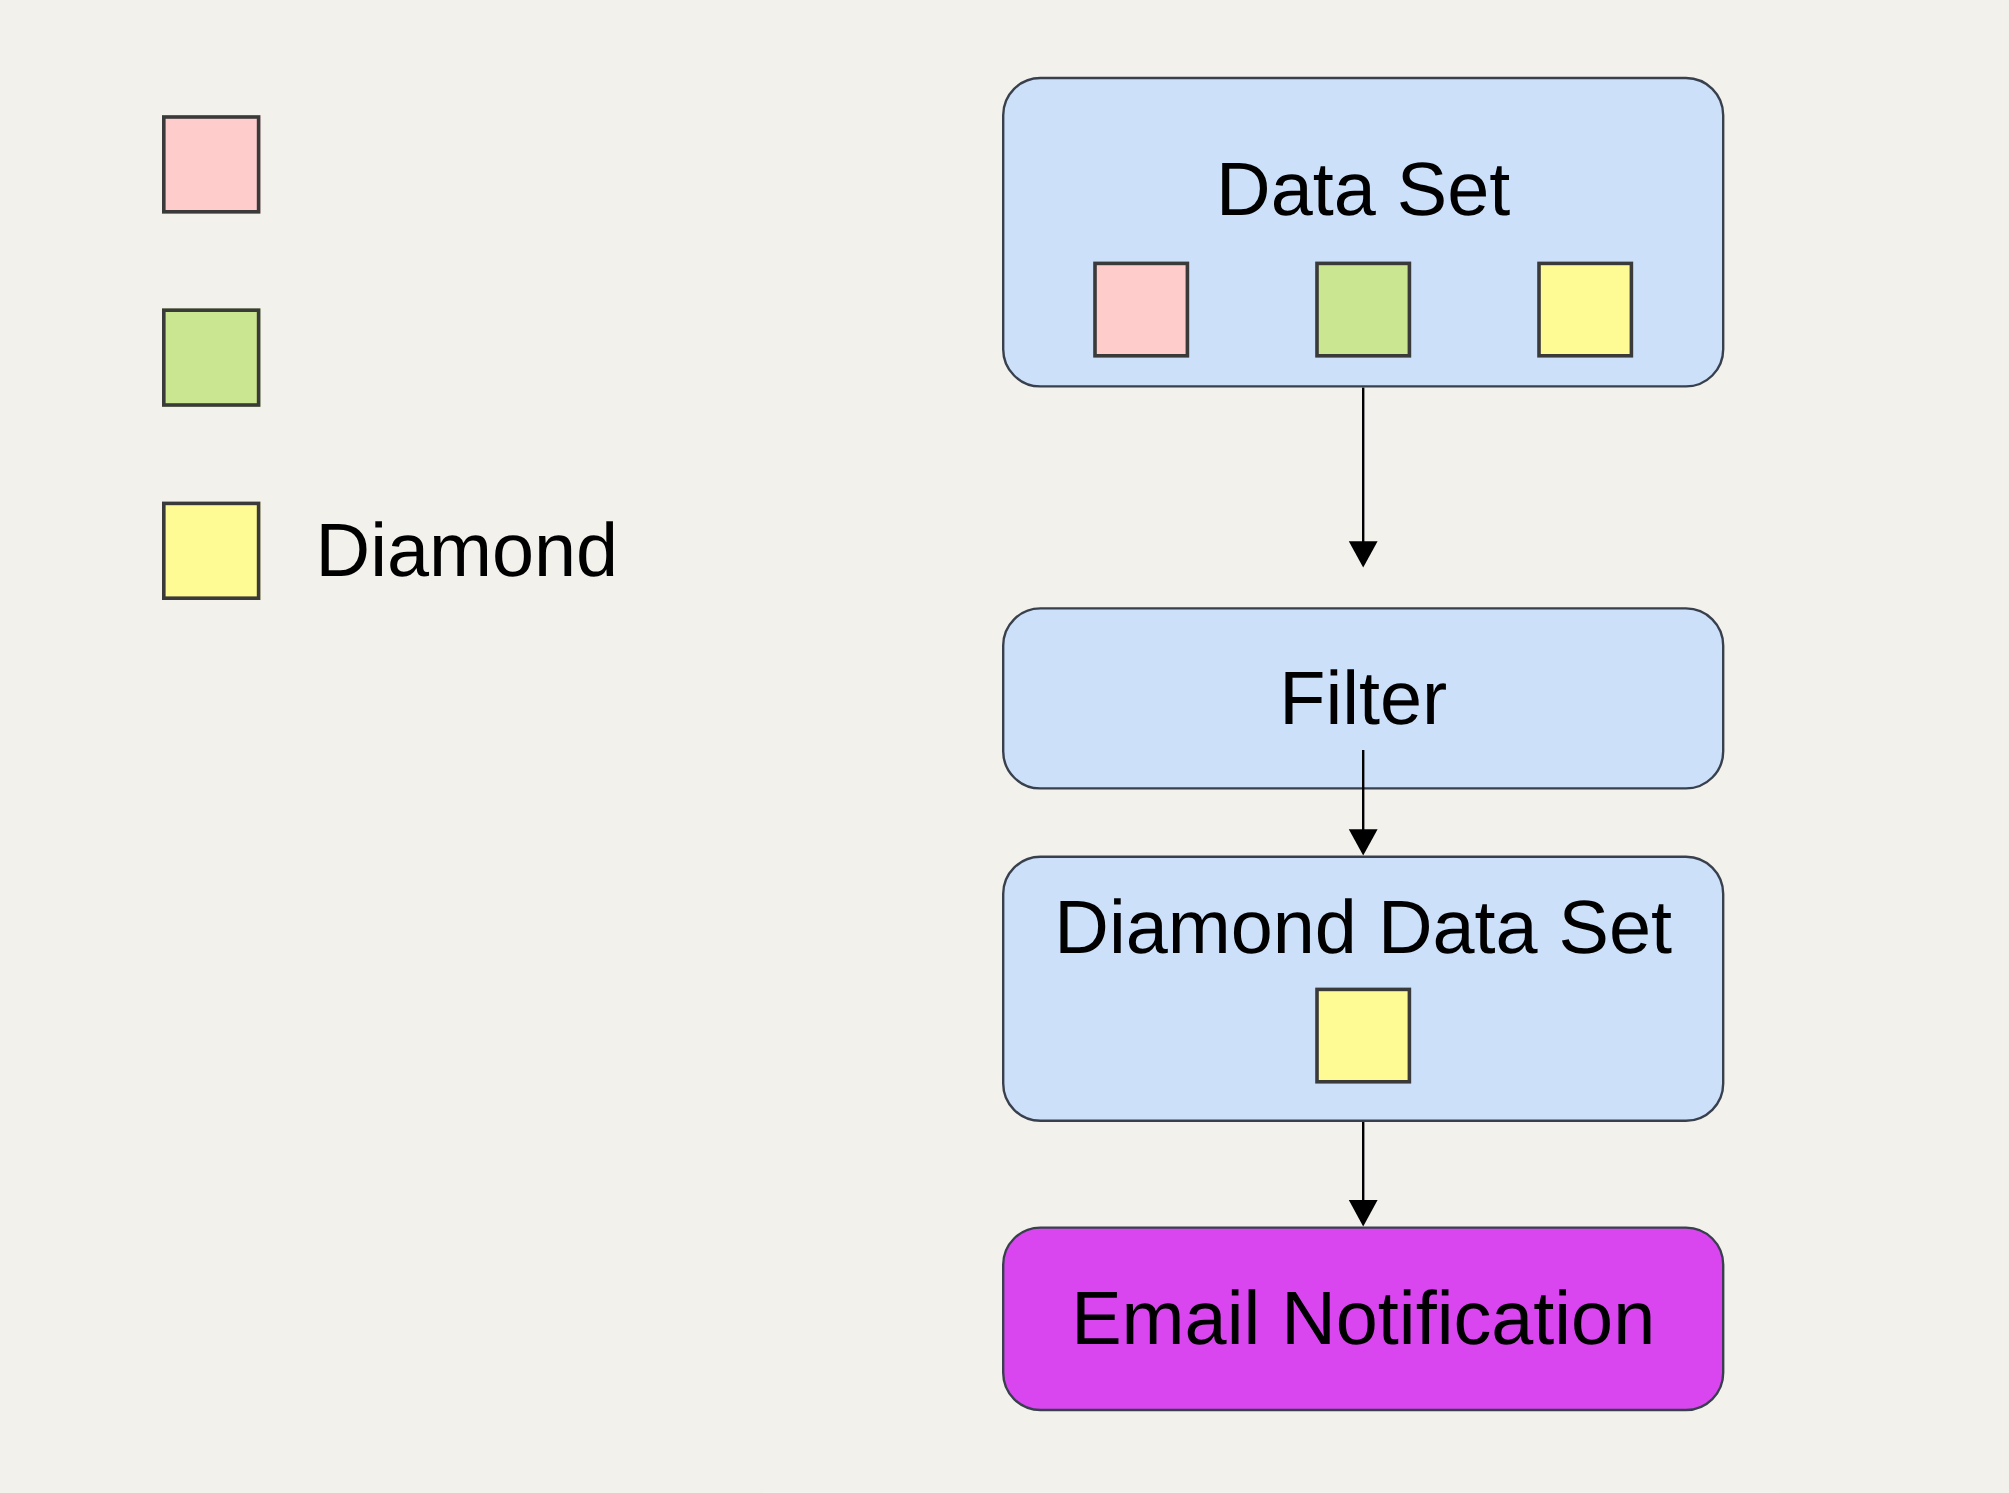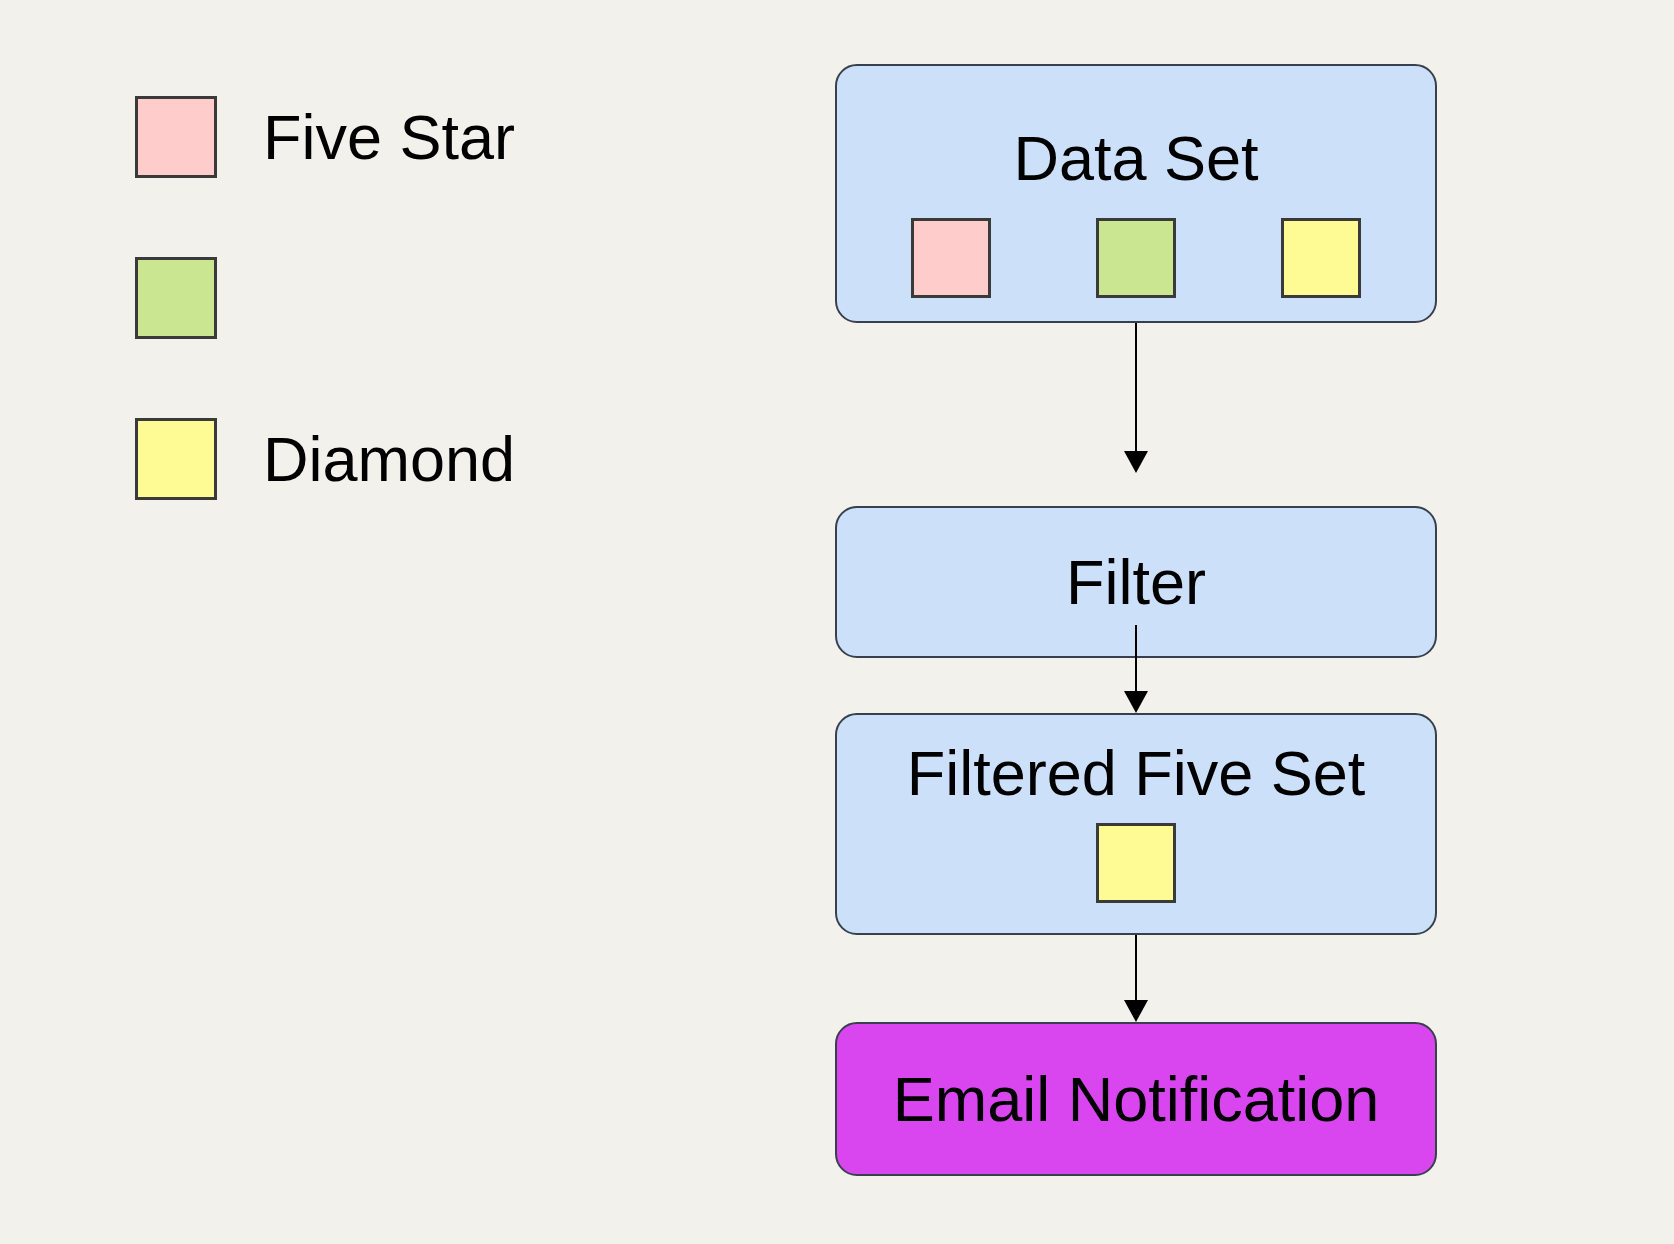--- a/index.html
+++ b/index.html
@@ -38,21 +38,21 @@
     white-space: nowrap;
   }
 
   
   .node {
     position: absolute;
     left: 835px;
     width: 602px;
     background: #cce0fa;
     border: 2px solid #39404d;
-    border-radius: 22px;
+    border-radius: 32px;
     display: flex;
     flex-direction: column;
     align-items: center;
   }
   .node-title {
     font-size: 63px;
     line-height: 72px;
     white-space: nowrap;
   }
 
@@ -107,21 +107,20 @@
   }
 </style>
 </head>
 <body>
 
 <div class="canvas" style="background-color: rgb(242, 241, 236);">
 
   <div>
     <div class="legend-item li-0">
       <div class="legend-swatch" style="background-color: rgb(255, 204, 204);"></div>
-      <div class="legend-label">Five Star</div>
     </div>
     <div class="legend-item li-1">
       <div class="legend-swatch" style="background-color: rgb(203, 230, 144);"></div>
     </div>
     <div class="legend-item li-2">
       <div class="legend-swatch" style="background-color: rgb(255, 251, 148);"></div>
       <div class="legend-label">Diamond</div>
     </div>
   </div>
 
@@ -142,21 +141,21 @@
   <div class="node n-filter" style="background-color: rgb(204, 224, 250); margin-top: 33px;">
     <div class="node-title">Filter</div>
   </div>
 
   <div class="arrow a-2">
     <div class="arrow-shaft"></div>
     <div class="arrow-head"></div>
   </div>
 
   <div class="node n-filtered" style="background-color: rgb(204, 224, 250);">
-    <div class="node-title">Filtered Five Set</div>
+    <div class="node-title">Diamond Data Set</div>
     <div class="swatch-row">
       <div class="node-swatch" style="background-color: rgb(255, 251, 148);"></div>
     </div>
   </div>
 
   <div class="arrow a-3">
     <div class="arrow-shaft"></div>
     <div class="arrow-head"></div>
   </div>
 

